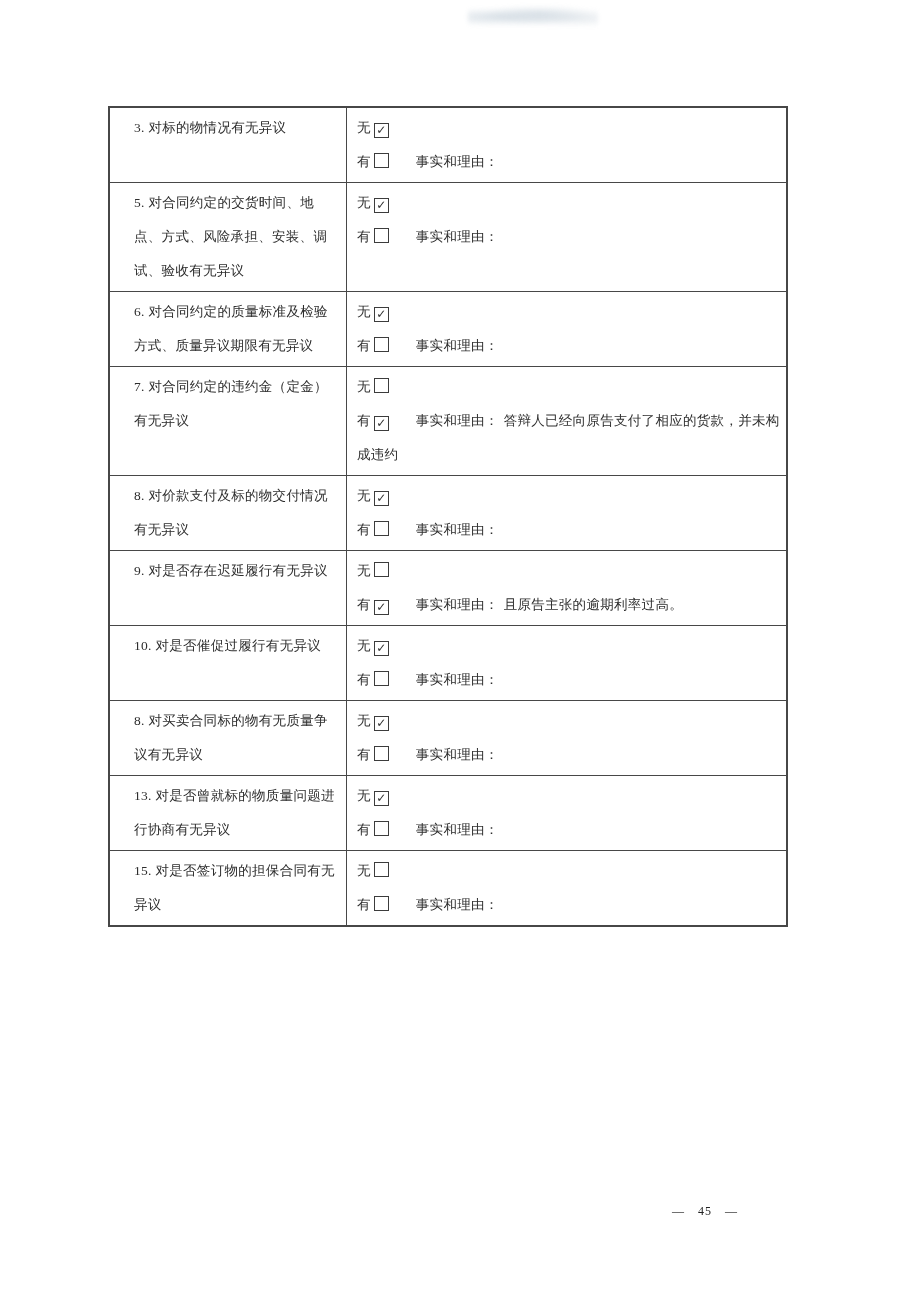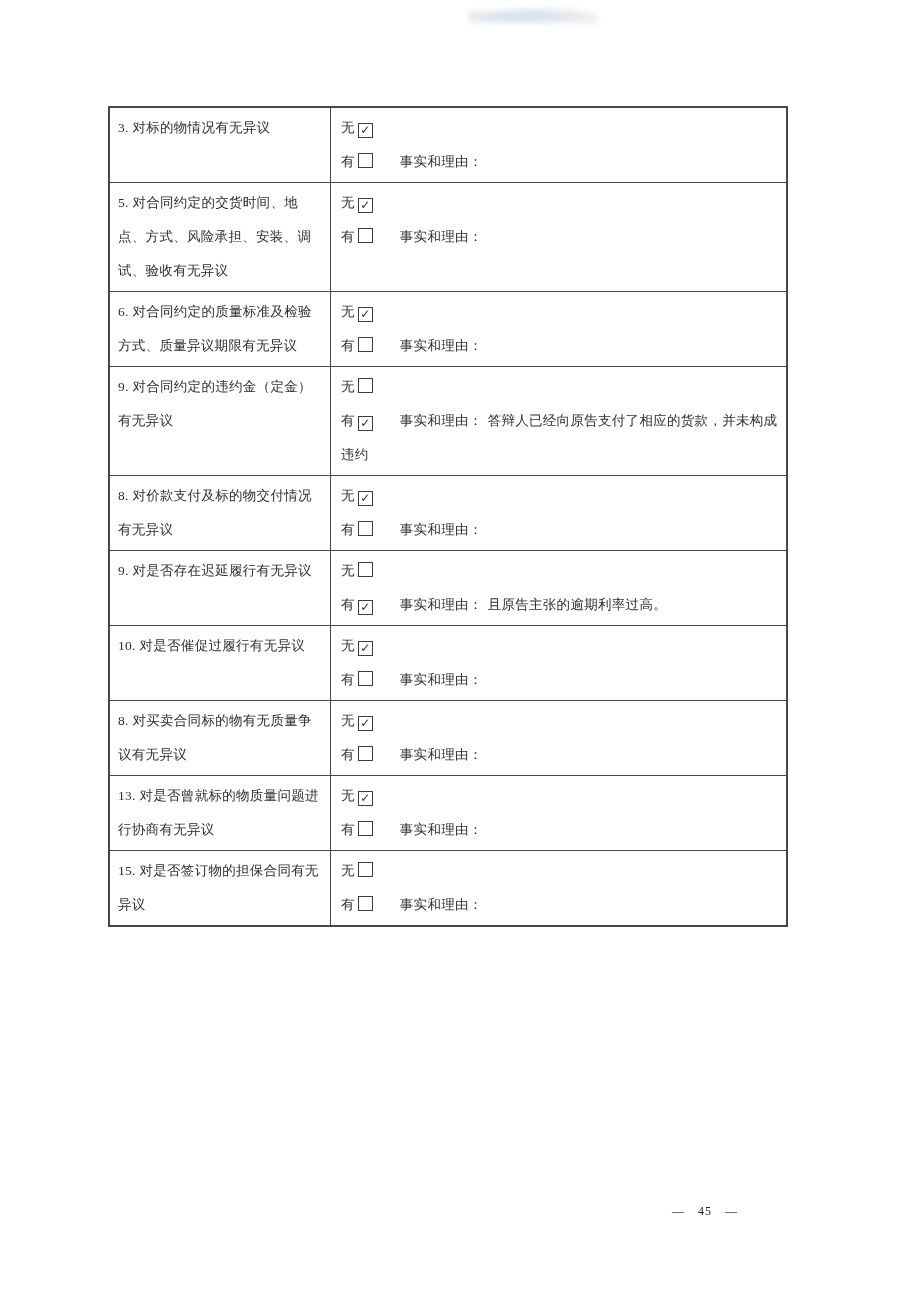--- a/index.html
+++ b/index.html
@@ -47,21 +47,21 @@
   }
   td {
     vertical-align: top;
     font-size: 13.5px;
     letter-spacing: 0.3px;
     line-height: 34px;
     color: #2e2e2e;
   }
   td.q-cell {
     width: 206px;
-    padding: 3px 6px 3px 8px;
+    padding: 3px 6px 3px 24px;
   }
   td.a-cell {
     padding: 3px 6px 3px 10px;
   }
   .line { display: block; }
   .cb {
     display: inline-block;
     width: 13px;
     height: 13px;
     border: 1px solid #3c3c3c;
@@ -132,21 +132,21 @@
         <span>无</span><span class="cb checked">✓</span>
       </span>
       <span class="line">
         <span>有</span><span class="cb"></span><span class="reason-label">事实和理由：</span><span class="reason-text"></span>
       </span>
     </td>
   </tr>
 
   <tr>
     <td class="q-cell">
-      <span>9. 对合同约定的违约金（定金）有无异议</span>
+      <span>7. 对合同约定的违约金（定金）有无异议</span>
     </td>
     <td class="a-cell">
       <span class="line">
         <span>无</span><span class="cb"></span>
       </span>
       <span class="line">
         <span>有</span><span class="cb checked">✓</span><span class="reason-label">事实和理由：</span><span class="reason-text">答辩人已经向原告支付了相应的货款，并未构成违约</span>
       </span>
     </td>
   </tr>

